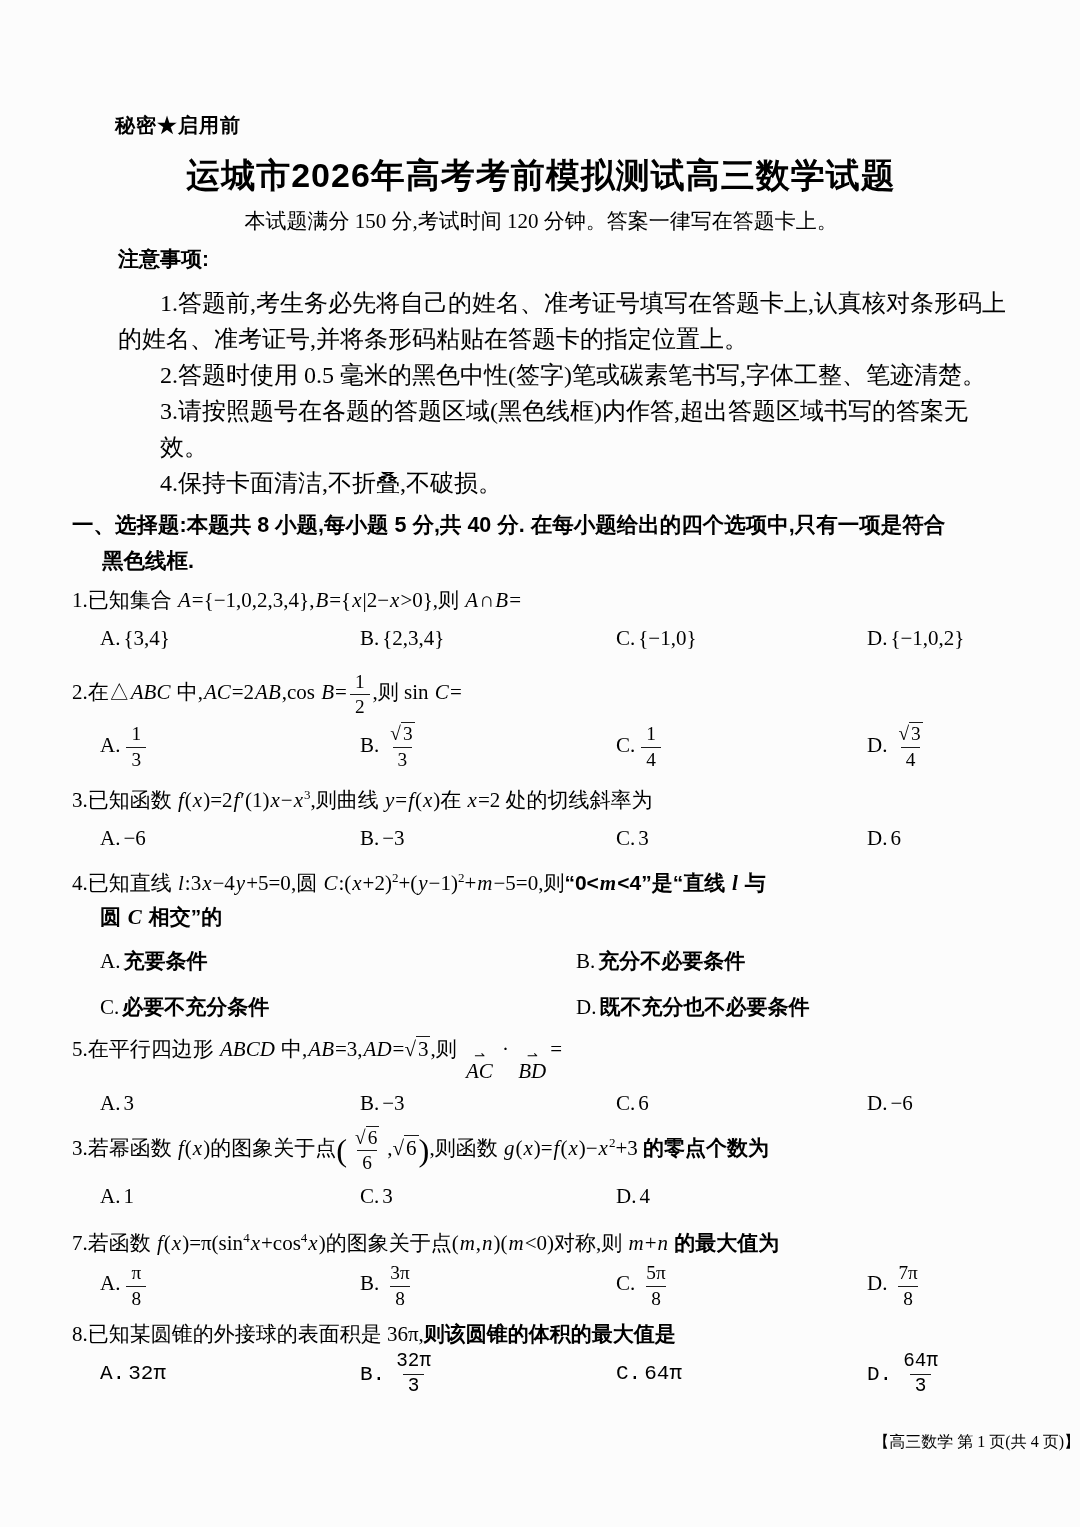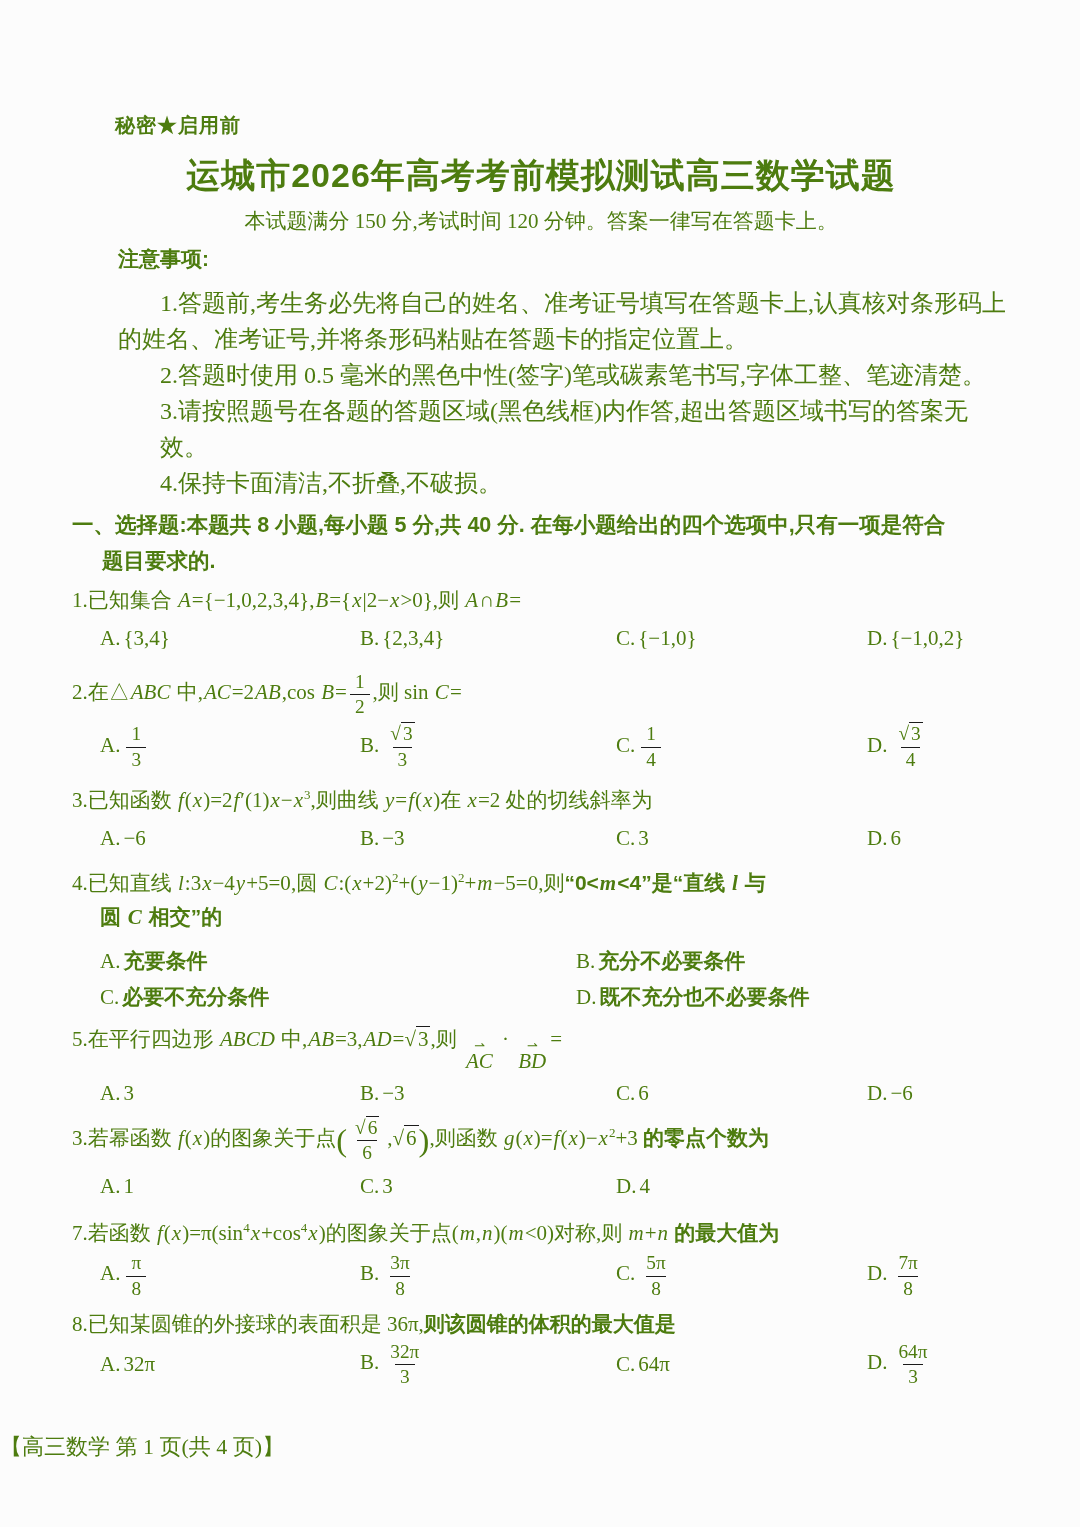--- a/index.html
+++ b/index.html
@@ -1,18 +1,18 @@
 <!DOCTYPE html>
 <html><head>
 <meta charset="utf-8">
 <style>
   html,body { margin:0; padding:0; background:#ffffff; }
   .page {
     position:relative; width:1080px; height:1527px; margin:0 auto;
-    background:#fcfcfc; color:#4d7c0f; overflow:hidden;
+    background:#fcfcfc; color:#000000; overflow:hidden;
     font-family:"Liberation Serif", serif;
   }
   .content { position:absolute; top:0; left:0; right:0; padding:0 70px 0 72px; }
 
   .classification { margin:112px 0 0 43px; font:700 20px "Liberation Sans", sans-serif; letter-spacing:1px; }
   .title { margin-top:14px; text-align:center; font:700 34px "Liberation Sans", sans-serif; letter-spacing:1px; }
   .date { margin-top:8px; text-align:right; padding-right:92px; font-size:20px; }
   .exam-info { margin-top:8px; text-align:center; font-size:21px; }
 
   .notes-heading { margin:10px 0 0 46px; font:700 21px "Liberation Sans", sans-serif; }
@@ -33,41 +33,41 @@
   .q5 .stem { margin-top:8px; }
   .q6 .stem { margin-top:6px; }
   .q7 .stem { margin-top:8px; }
   .q8 .stem { margin-top:8px; }
 
   .opts { display:grid; padding-left:28px; margin-top:4px; font-size:21px; line-height:34px; align-items:center;gap:38px; }
   .grid4 { grid-template-columns:222px 218px 213px auto; }
   .grid2 { grid-template-columns:438px auto; }
   .q2 .opts { margin-top:6px; }
   .q4 .optsAB { margin-top:10px; }
-  .q4 .optsCD { margin-top:2px; }
+  .q4 .optsCD { margin-top:12px; }
   .q6 .opts { margin-top:6px; }
   .q7 .opts { margin-top:2px; }
-  .q8 .opts { margin-top:0; }
+  .q8 .opts { margin-top:0;font-family:Liberation Mono, monospace; }
   .opt { white-space:nowrap; }
   .olabel { margin-right:3px; }
 
   
   .mrun i { font-style:italic; padding:0 1px; }
   .mb { font-weight:700; }
   .cb { font-weight:700; font-family:"Liberation Sans", sans-serif; }
   sup { font-size:0.62em; }
   .frac { display:inline-flex; flex-direction:column; align-items:center; vertical-align:middle; line-height:1.1; margin:0 3px; font-size:0.92em; }
   .frac .num { padding:0 5px 2px; }
   .frac .den { border-top:1.5px solid #1b1b1b; padding:1px 5px 0; }
   .sqrt-body { border-top:1.5px solid #1b1b1b; padding:0 2px; }
   .vec { display:inline-flex; flex-direction:column; align-items:center; line-height:1; vertical-align:-4px; margin:0 3px; }
   .vec-arrow { font-family:"DejaVu Sans", sans-serif; font-size:13px; height:10px; line-height:9px; }
   .bigp { font-size:1.55em; line-height:1; vertical-align:middle; font-weight:400; }
 
-  .footer { position:absolute; top:1432px; left:0; right:0; text-align:left; font-size:22px; }
+  .footer { position:absolute; top:1432px; left:0; right:0; text-align:right; font-size:16px; }
 </style>
 </head>
 <body>
 
 <div class="page">
   <div class="content">
 
     <div class="classification">秘密★启用前</div>
     <div class="title">运城市2026年高考考前模拟测试高三数学试题</div>
     <div class="exam-info">本试题满分 150 分,考试时间 120 分钟。答案一律写在答题卡上。</div>
@@ -76,21 +76,21 @@
     <div class="notes">
       <div class="note-line indent">1.答题前,考生务必先将自己的姓名、准考证号填写在答题卡上,认真核对条形码上</div>
       <div class="note-line">的姓名、准考证号,并将条形码粘贴在答题卡的指定位置上。</div>
       <div class="note-line indent">2.答题时使用 0.5 毫米的黑色中性(签字)笔或碳素笔书写,字体工整、笔迹清楚。</div>
       <div class="note-line indent">3.请按照题号在各题的答题区域(黑色线框)内作答,超出答题区域书写的答案无效。</div>
       <div class="note-line indent">4.保持卡面清洁,不折叠,不破损。</div>
     </div>
 
     <div class="section-heading">
       <div class="line">一、选择题:本题共 8 小题,每小题 5 分,共 40 分. 在每小题给出的四个选项中,只有一项是符合</div>
-      <div class="line line2">题目要求的.</div>
+      <div class="line line2">黑色线框.</div>
     </div>
 
     <div class="q1">
       <div class="stem"><span class="ctext">1.已知集合 </span><span class="mrun"><i>A</i><span>={−1,0,2,3,4},</span><i>B</i><span>={</span><i>x</i><span>|2−</span><i>x</i><span>&gt;0}</span></span><span class="ctext">,则 </span><span class="mrun"><i>A</i><span>∩</span><i>B</i><span>=</span></span></div>
       <div class="opts grid4">
         <div class="opt"><span class="olabel">A.</span><span class="ocontent"><span class="mrun"><span>{3,4}</span></span></span></div>
         <div class="opt"><span class="olabel">B.</span><span class="ocontent"><span class="mrun"><span>{2,3,4}</span></span></span></div>
         <div class="opt"><span class="olabel">C.</span><span class="ocontent"><span class="mrun"><span>{−1,0}</span></span></span></div>
         <div class="opt"><span class="olabel">D.</span><span class="ocontent"><span class="mrun"><span>{−1,0,2}</span></span></span></div>
       </div>

